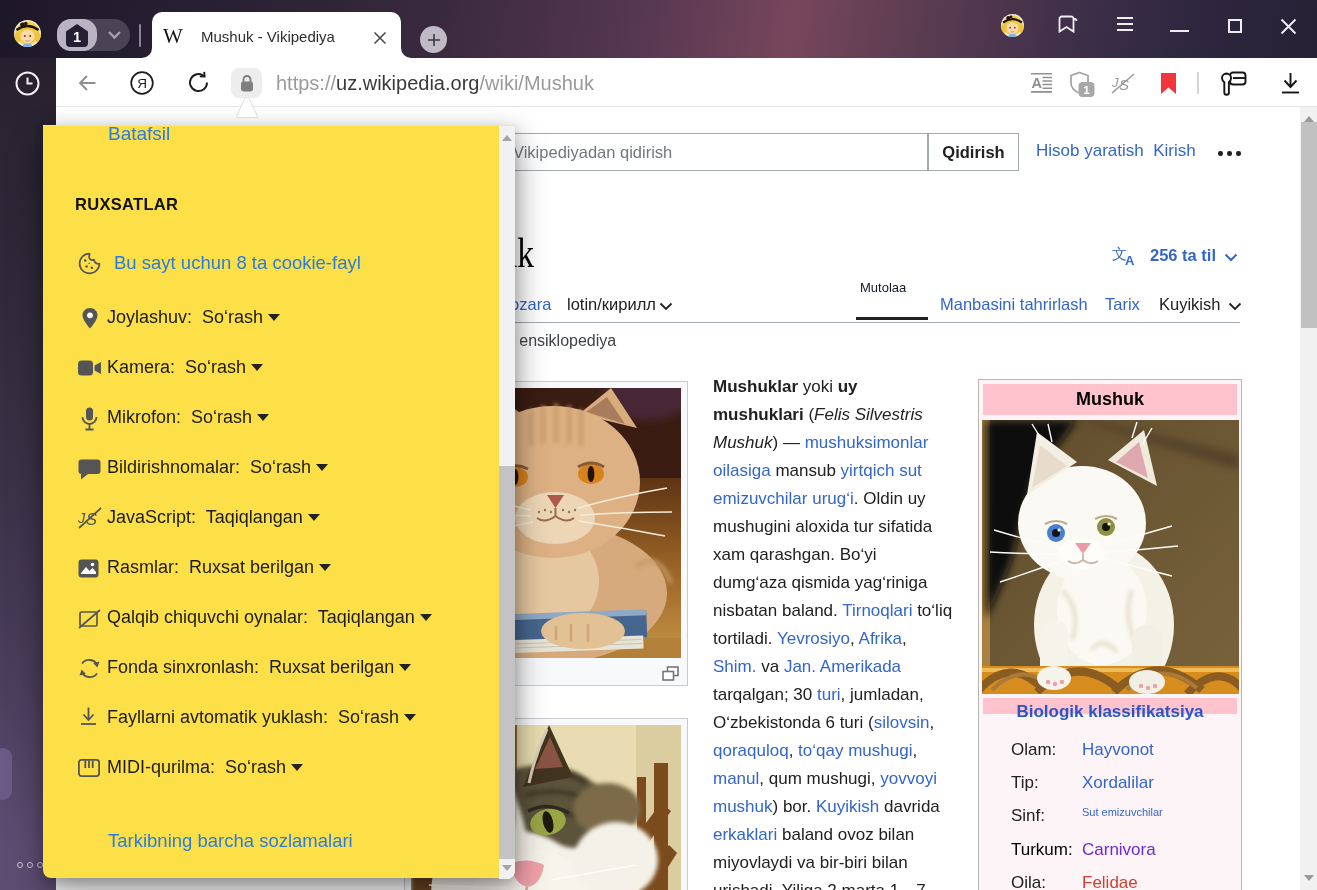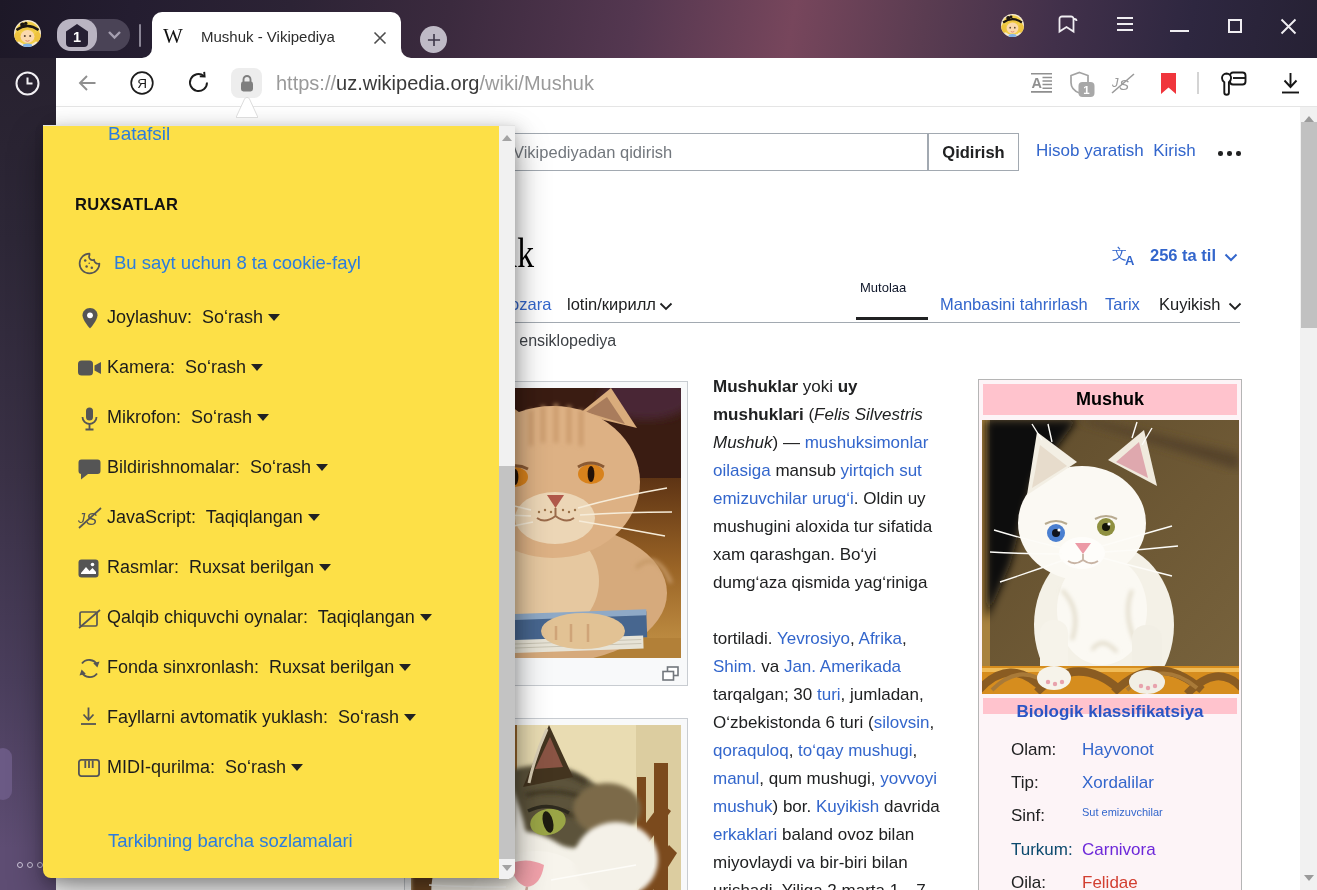--- a/index.html
+++ b/index.html
@@ -386,20 +386,21 @@
   </svg>
 
   <div class="wl" style="left:657px;top:270px;"><b>Mushuklar</b> yoki <b>uy</b></div>
   <div class="wl" style="left:657px;top:298px;"><b>mushuklari</b> (<i>Felis Silvestris</i></div>
   <div class="wl" style="left:657px;top:326px;"><i>Mushuk</i>) — <a href="#">mushuksimonlar</a></div>
   <div class="wl" style="left:657px;top:354px;"><a href="#">oilasiga</a> mansub <a href="#">yirtqich sut</a></div>
   <div class="wl" style="left:657px;top:382px;"><a href="#">emizuvchilar urugʻi</a>. Oldin uy</div>
   <div class="wl" style="left:657px;top:410px;text-align:center;">mushugini aloxida tur sifatida</div>
   <div class="wl" style="left:657px;top:438px;">xam qarashgan. Boʻyi</div>
   <div class="wl" style="left:657px;top:466px;">dumgʻaza qismida yagʻriniga</div>
+  <div class="wl" style="left:657px;top:494px;">nisbatan baland. <a href="#">Tirnoqlari</a> toʻliq</div>
   <div class="wl" style="left:657px;top:522px;">tortiladi. <a href="#">Yevrosiyo</a>, <a href="#">Afrika</a>,</div>
   <div class="wl" style="left:657px;top:550px;"><a href="#">Shim.</a> va <a href="#">Jan. Amerikada</a></div>
   <div class="wl" style="left:657px;top:578px;">tarqalgan; 30 <a href="#">turi</a>, jumladan,</div>
   <div class="wl" style="left:657px;top:606px;">Oʻzbekistonda 6 turi (<a href="#">silovsin</a>,</div>
   <div class="wl" style="left:657px;top:634px;"><a href="#">qoraquloq</a>, <a href="#">toʻqay mushugi</a>,</div>
   <div class="wl" style="left:657px;top:662px;"><a href="#">manul</a>, qum mushugi, <a href="#">yovvoyi</a></div>
   <div class="wl" style="left:657px;top:690px;"><a href="#">mushuk</a>) bor. <a href="#">Kuyikish</a> davrida</div>
   <div class="wl" style="left:657px;top:718px;"><a href="#">erkaklari</a> baland ovoz bilan</div>
   <div class="wl" style="left:657px;top:746px;">miyovlaydi va bir-biri bilan</div>
   <div class="wl" style="left:657px;top:774px;">urishadi. Yiliga 2 marta 1—7</div>
@@ -484,21 +485,21 @@
         <circle cx="173" cy="266" r="2.2"></circle>
       </g>
   </svg>
   <div class="abs" style="left:927px;top:591px;width:254px;height:16px;background:#ffc3cd;text-align:center;line-height:28px;font-size:17px;font-weight:bold;"><span style="color:#2b55c4;">Biologik klassifikatsiya</span></div>
   <div class="abs" style="left:955px;top:633px;font-size:17px;color:#202122;">Olam:</div>
   <div class="abs" style="left:1026px;top:633px;font-size:17px;"><a href="#">Hayvonot</a></div>
   <div class="abs" style="left:955px;top:666px;font-size:17px;color:#202122;">Tip:</div>
   <div class="abs" style="left:1026px;top:666px;font-size:17px;"><a href="#">Xordalilar</a></div>
   <div class="abs" style="left:955px;top:699px;font-size:17px;color:#202122;">Sinf:</div>
   <div class="abs" style="left:1026px;top:699px;font-size:11px;"><a href="#">Sut emizuvchilar</a></div>
-  <div class="abs" style="left:955px;top:733px;font-size:17px;color:#0c4a6e;">Turkum:</div>
+  <div class="abs" style="left:955px;top:733px;font-size:17px;color:#000000;">Turkum:</div>
   <div class="abs" style="left:1026px;top:733px;font-size:17px;"><a href="#" class="redlink" style="color:#6d28d9;">Carnivora</a></div>
   <div class="abs" style="left:955px;top:766px;font-size:17px;color:#202122;">Oila:</div>
   <div class="abs" style="left:1026px;top:766px;font-size:17px;"><a href="#" class="redlink" style="color:#d23f31;">Felidae</a></div>
 </div>
 
 <div id="vscroll">
   <svg class="abs" style="left:4px;top:9px" width="10" height="6" viewBox="0 0 10 6">
       <path d="M0 6 L5 0 L10 6 Z" fill="#9a9a9a"></path>
     </svg>
   <div class="thumb"></div>

